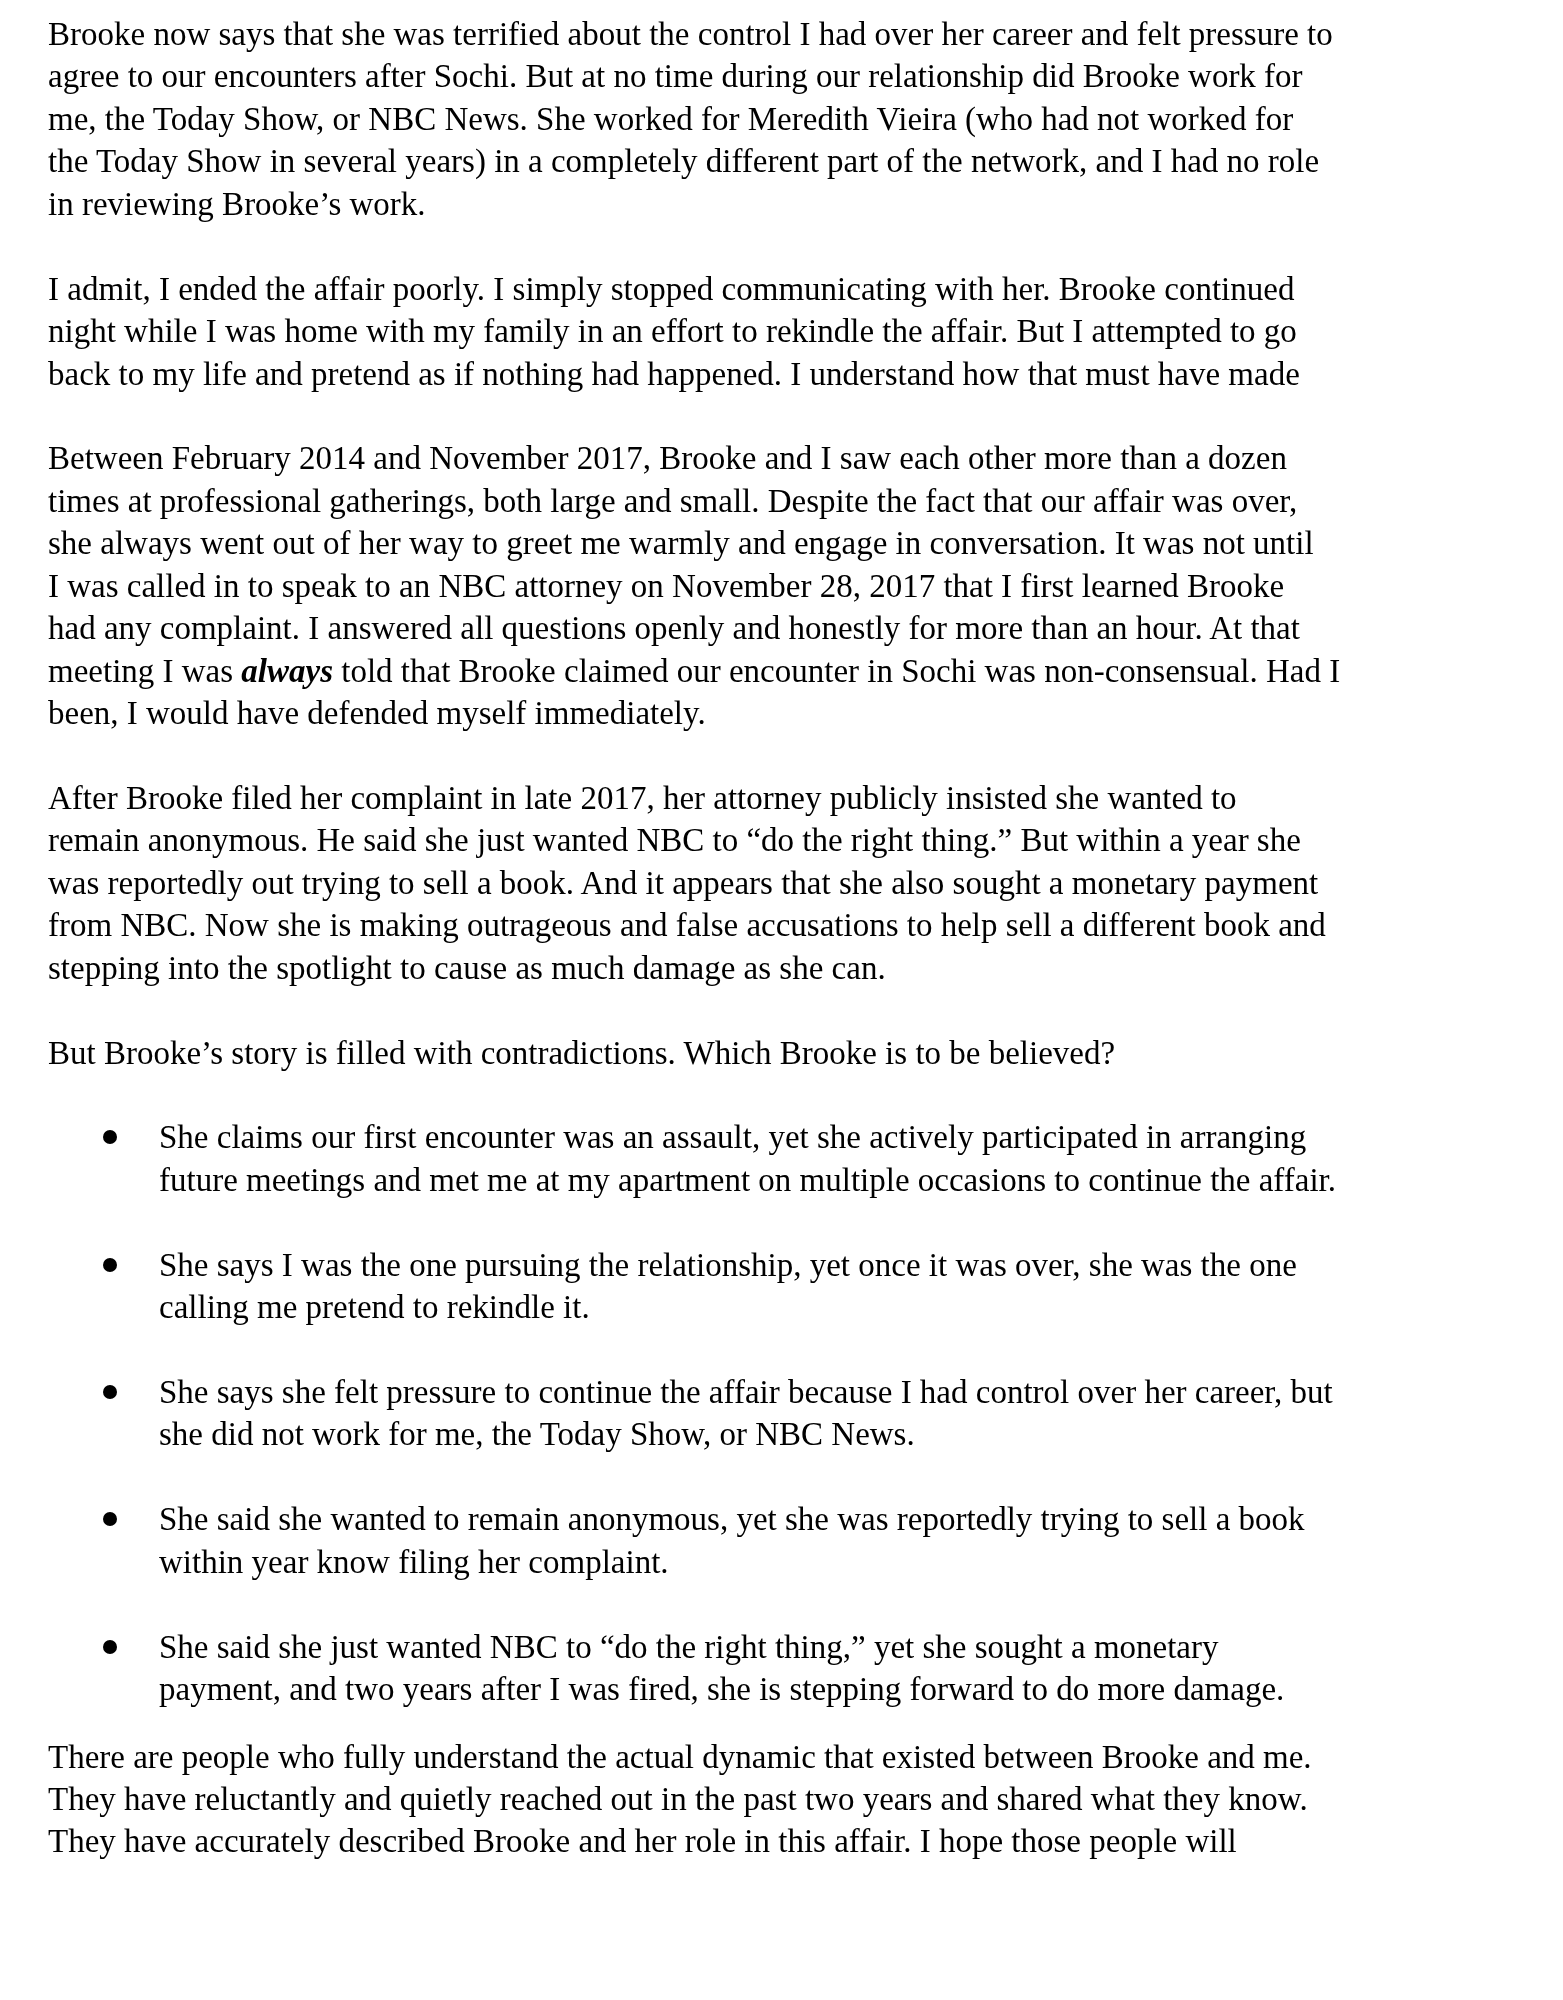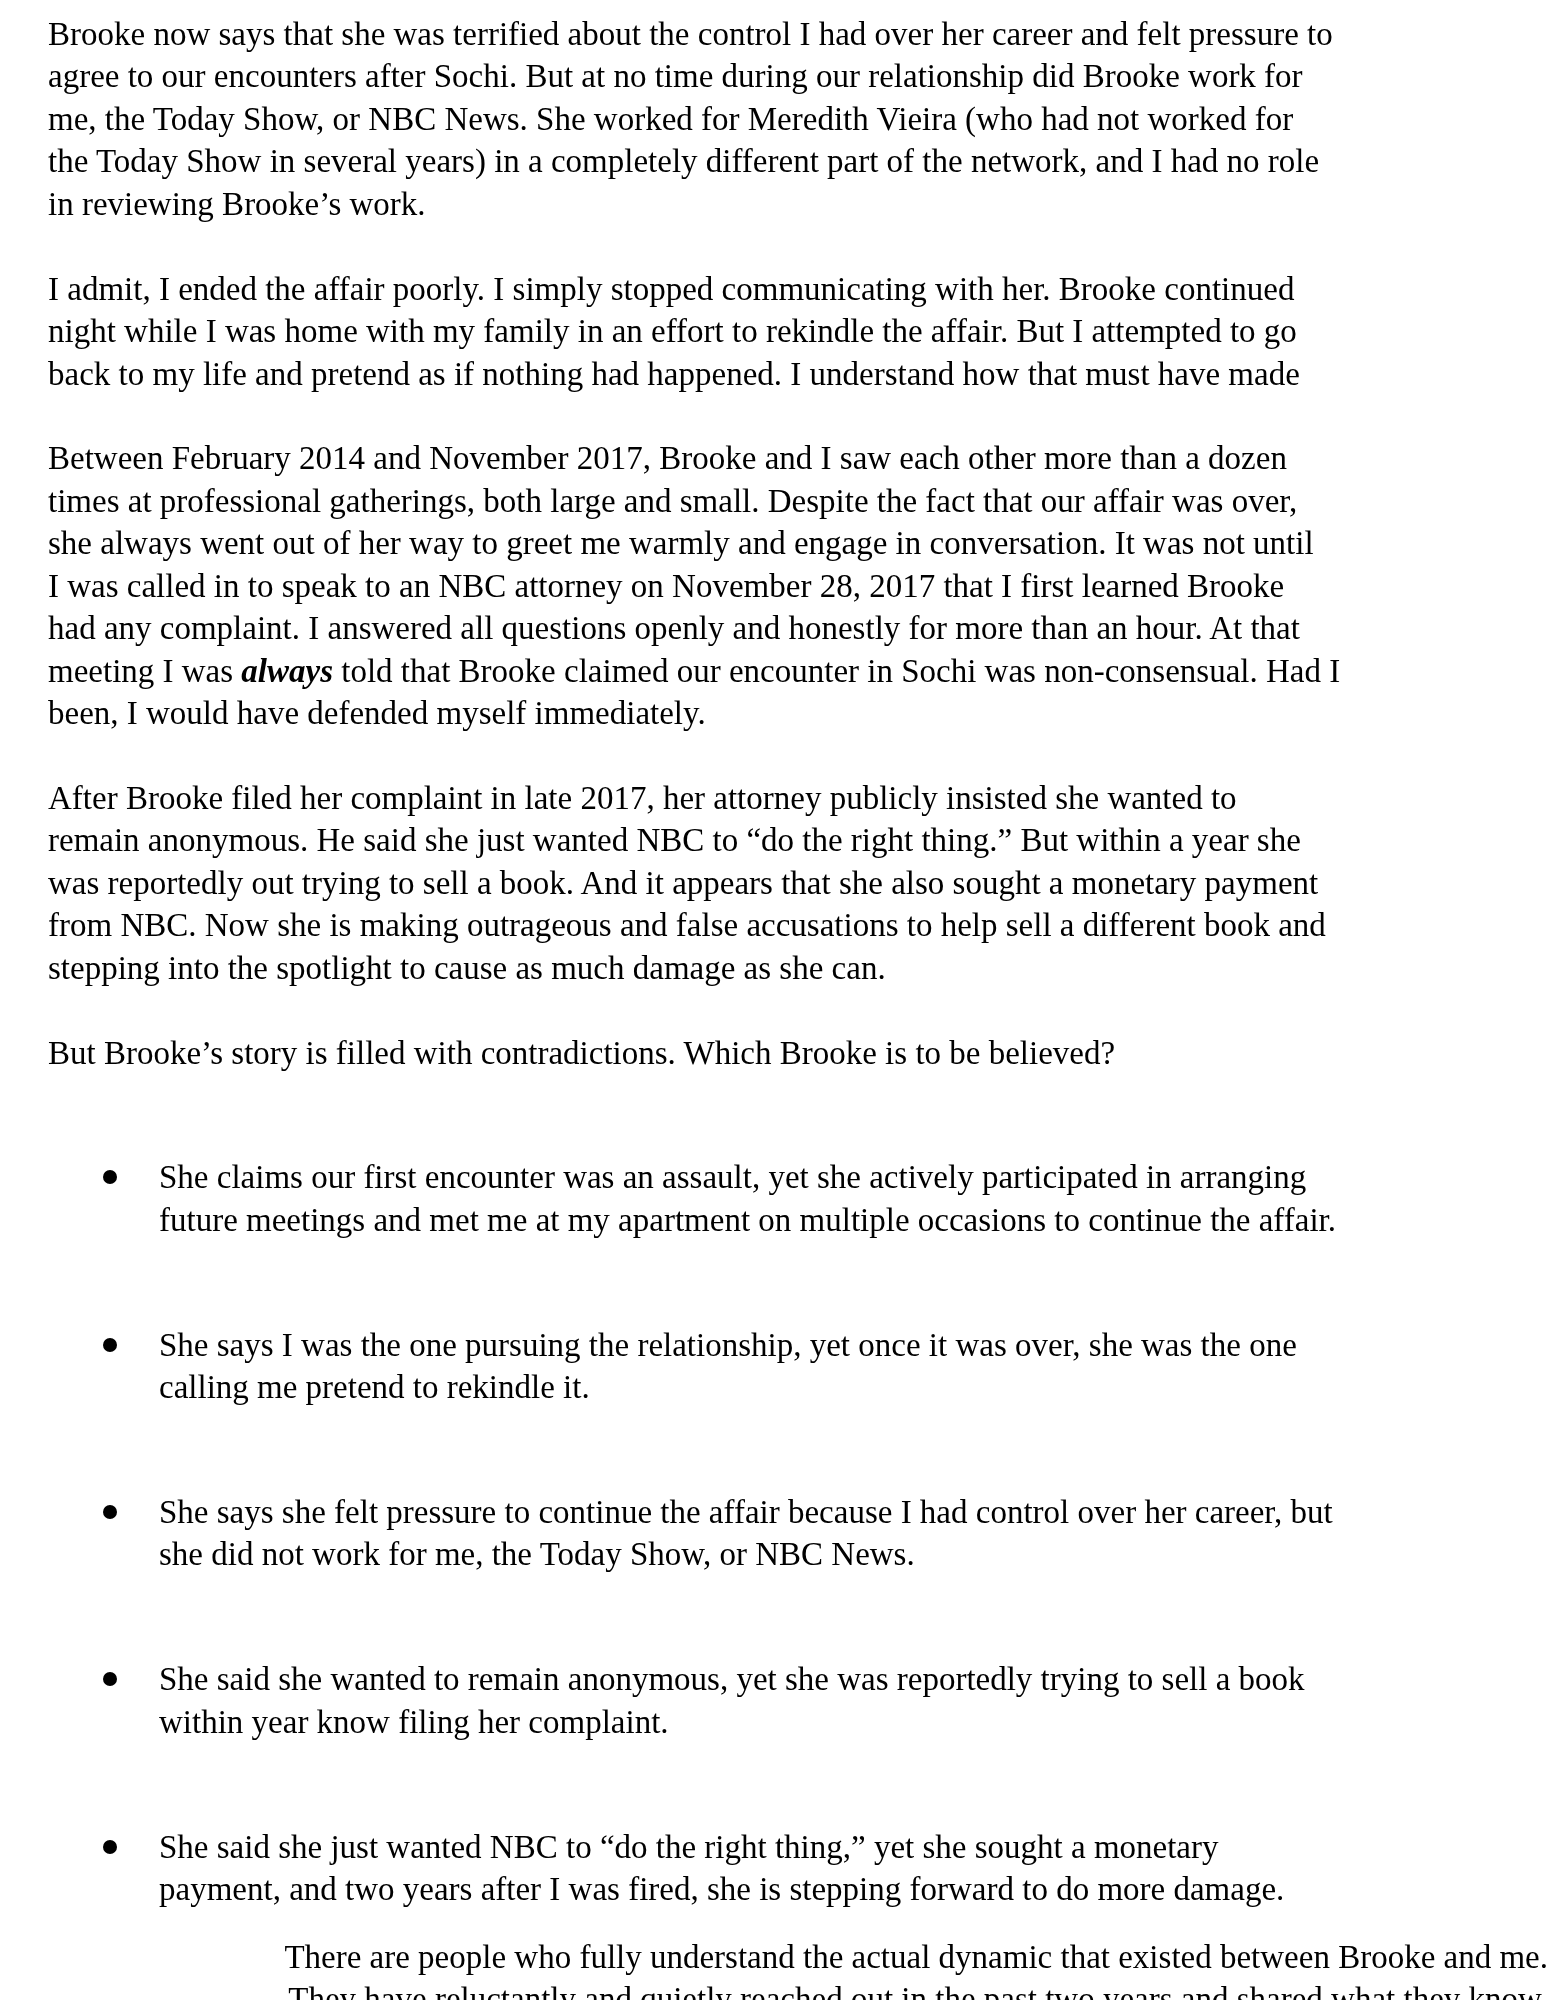--- a/index.html
+++ b/index.html
@@ -31,32 +31,31 @@
     .blank { height: 42.44px; }
     .para { margin: 0; }
     .bullets {
       list-style: none;
       margin: 0;
       padding: 0;
     }
     .bullet-item {
       position: relative;
       padding-left: 111px;
-      margin-top: 40px;
     }
     .bullet-dot {
       position: absolute;
       left: 55px;
       top: 14px;
       width: 14px;
       height: 14px;
       border-radius: 50%;
       background: #000000;
     }
-    .last-para { margin-top: 25px; text-align: right; }
+    .last-para { margin-top: 25px; }
     .em-strong { font-weight: bold; font-style: italic; }
   </style>
 </head>
 <body>
 
 <div class="page">
 
   <p class="para">
     <span class="line">Brooke now says that she was terrified about the control I had over her career and felt pressure to</span>
     <span class="line">agree to our encounters after Sochi.  But at no time during our relationship did Brooke work for</span>

